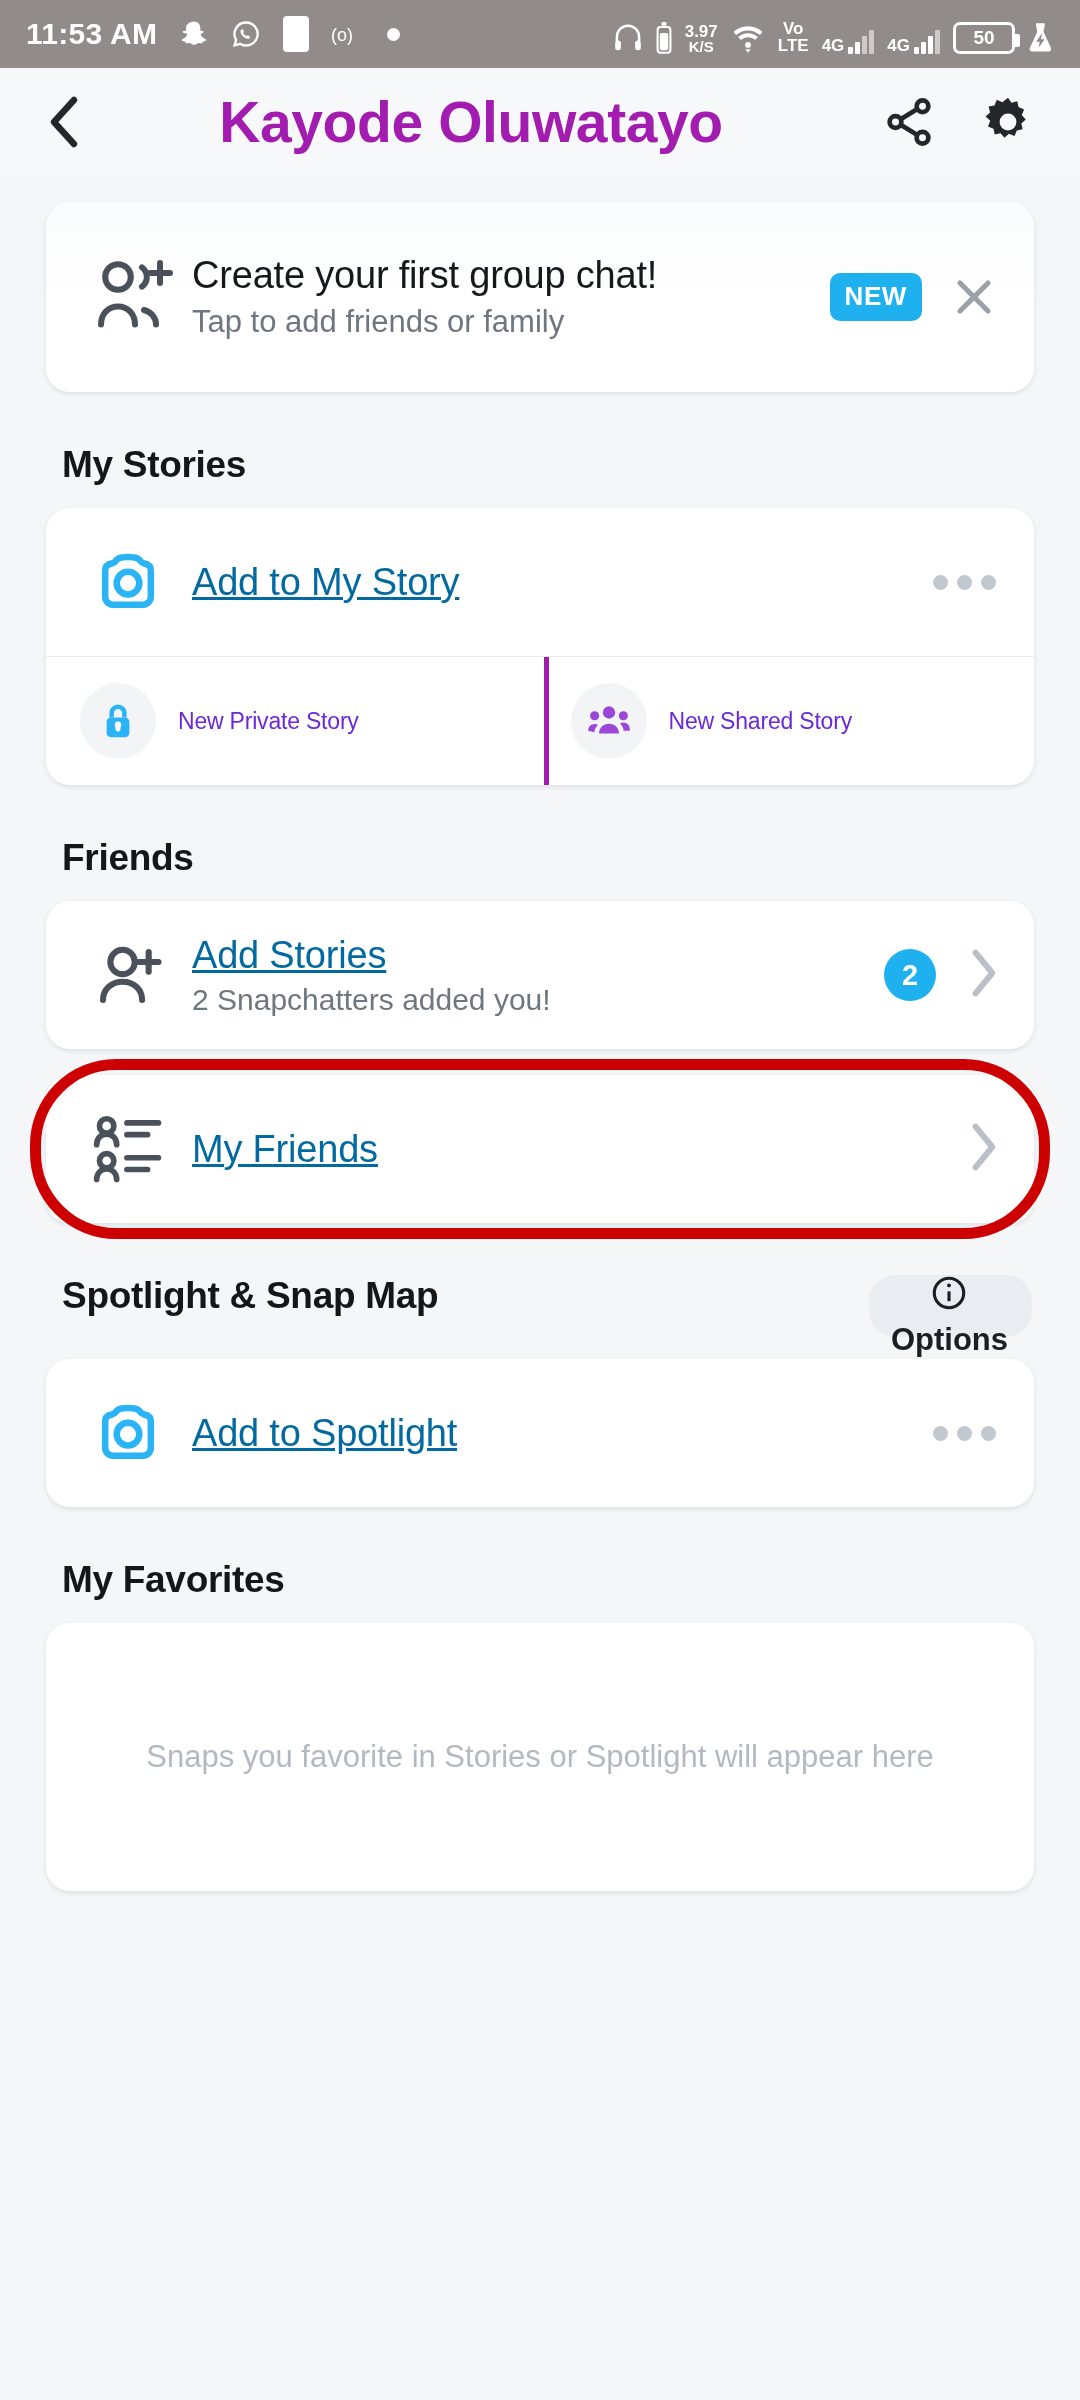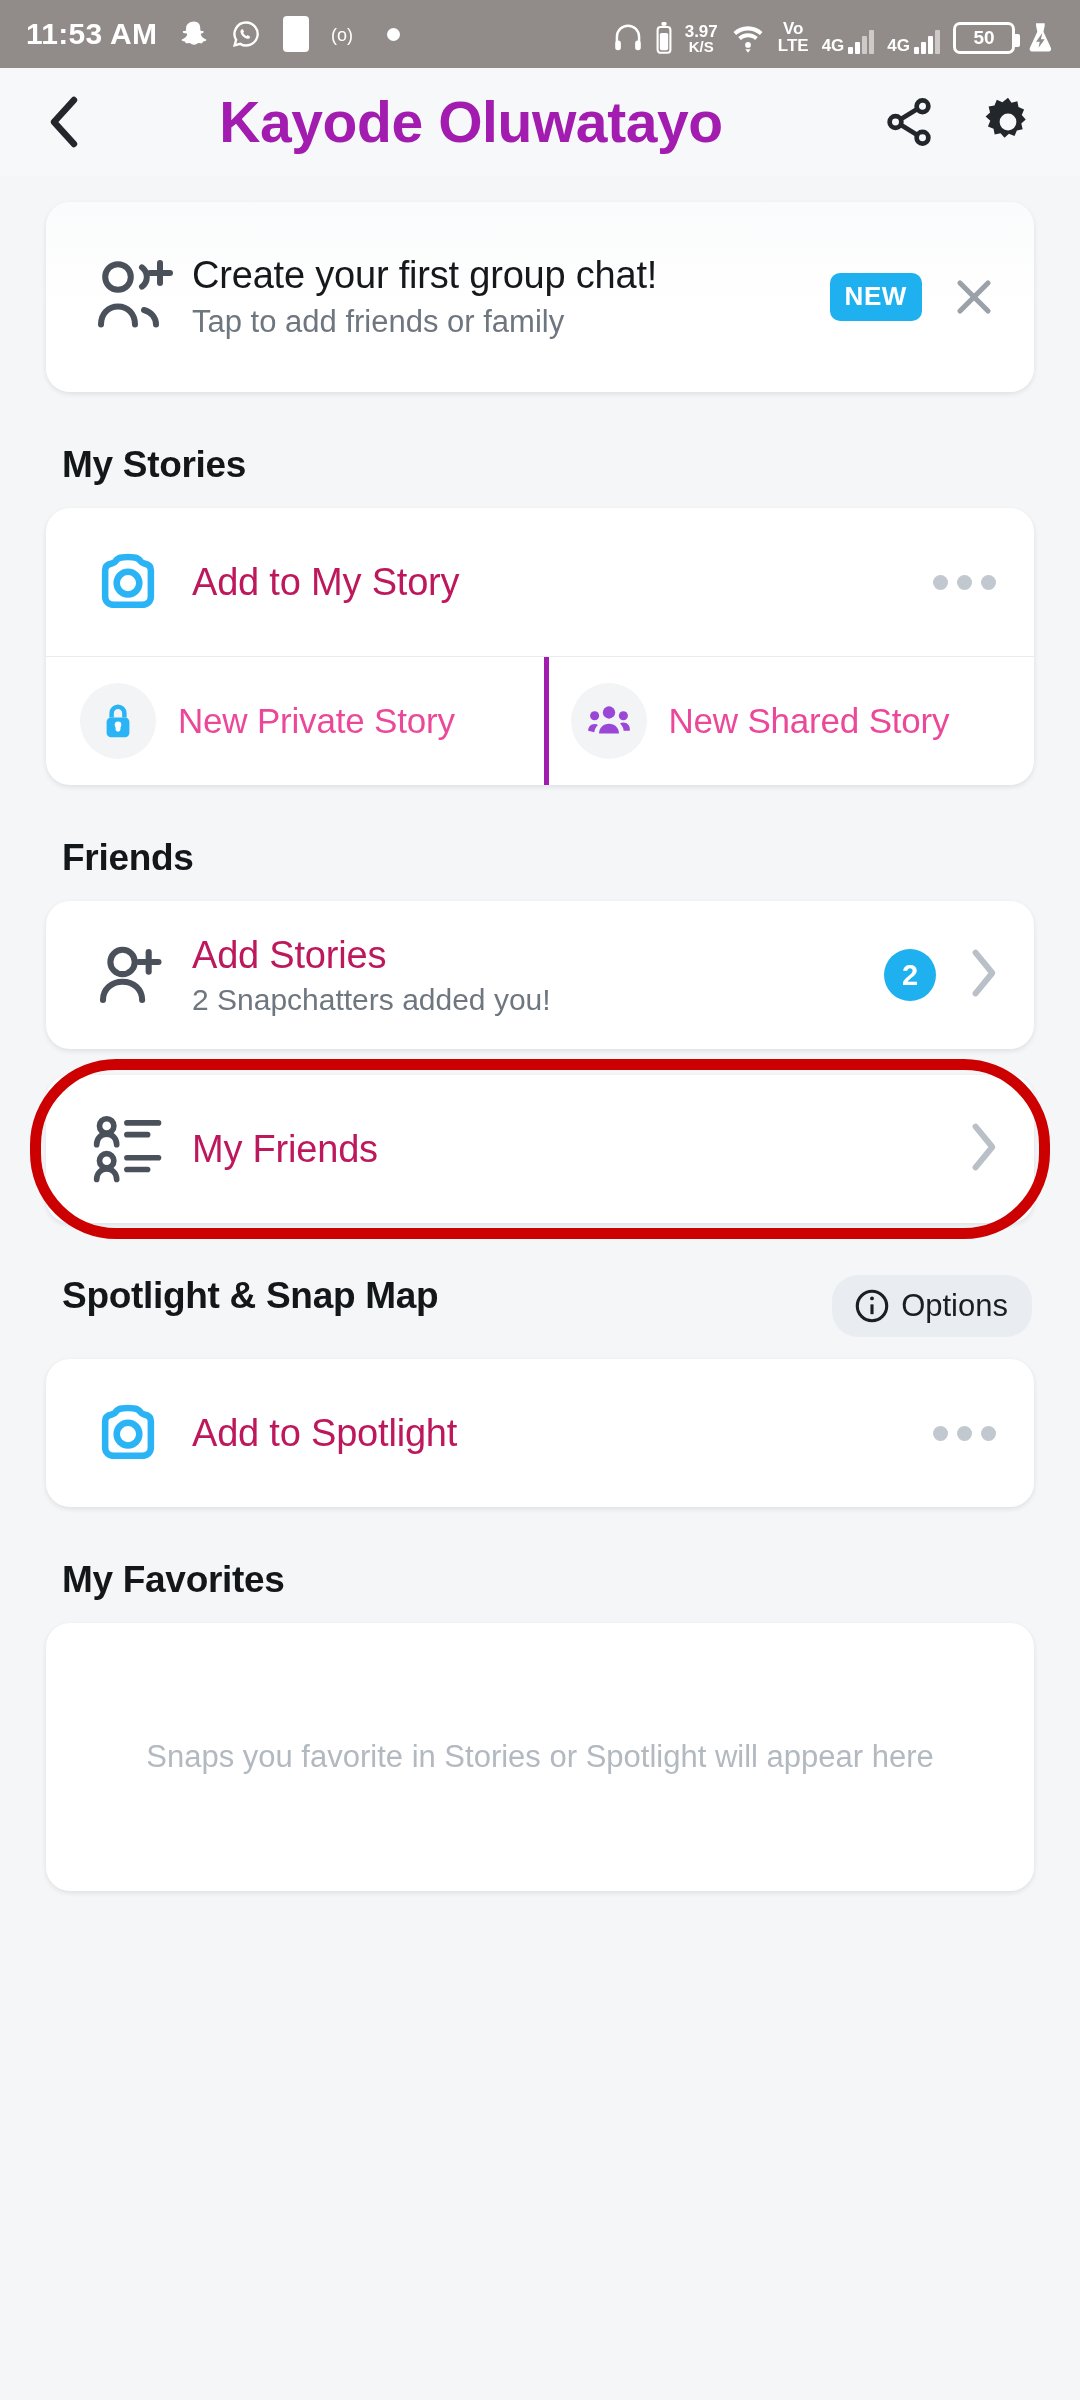--- a/index.html
+++ b/index.html
@@ -82,30 +82,30 @@
   
   .sect-head{
     display:flex; 
     margin:52px 2px 22px 16px;
   }
   .sect-title{ font-size:37px; font-weight:700; color:#14171a; letter-spacing:-.3px; }
   .opt-pill{
     margin-left:auto; background:#e9edf1; border-radius:26px;
     height:62px; display:flex; align-items:center; gap:11px;
     padding:0 24px 0 22px;
-    font-size:31px; color:#1b1f24; font-weight:400;
+    font-size:31px; color:#1b1f24; font-weight:700;flex-direction:column;
   }
 
   
   .row{
     display:flex; align-items:center; min-height:148px; padding:0 34px;
   }
   .row-ico{ width:96px; flex:0 0 96px; display:flex; align-items:center; justify-content:center; }
   .row-body{ flex:1; padding-left:16px; }
-  .row-label{ font-size:38px; color:#be185d; letter-spacing:-.2px; }
+  .row-label{ font-size:38px; color:#0369a1; letter-spacing:-.2px;text-decoration:underline; }
   .row-sub{ font-size:30px; color:#6e767f; margin-top:6px; }
   .row-right{ display:flex; align-items:center; gap:30px; margin-left:12px; }
 
   .ellipsis{ display:flex; gap:9px; align-items:center; padding-right:4px; }
   .ellipsis b{ width:15px; height:15px; border-radius:50%; background:#c2c8cf; display:block; }
 
   .count-badge{
     min-width:52px; height:52px; padding:0 14px;
     background:#1fb0f0; color:#fff; border-radius:26px;
     font-size:29px; font-weight:700;
@@ -114,21 +114,21 @@
 
   
   .divider{ height:1px; background:#eaecef; margin:0 0 0 0; }
   .split{ display:flex; }
   .split > div{ flex:1; display:flex; align-items:center; min-height:128px; padding:0 0 0 34px; }
   .split > div + div{ border-left:5px solid #a21caf; padding-left:22px; }
   .circ-ico{
     width:76px; height:76px; border-radius:50%; background:#f3f4f6;
     display:flex; align-items:center; justify-content:center; flex:0 0 76px;
   }
-  .split-label{ font-size:35px; color:#ec4899; margin-left:22px; letter-spacing:-.2px; }
+  .split-label{ font-size:23px; color:#6d28d9; margin-left:22px; letter-spacing:-.2px; }
 
   
   .hl-wrap{ position:relative; }
   .hl-ring{
     position:absolute; left:-16px; top:-16px; right:-16px; bottom:-16px;
     border:11px solid #cc0000; border-radius:86px; pointer-events:none;
   }
 
   
   .fav-card{

